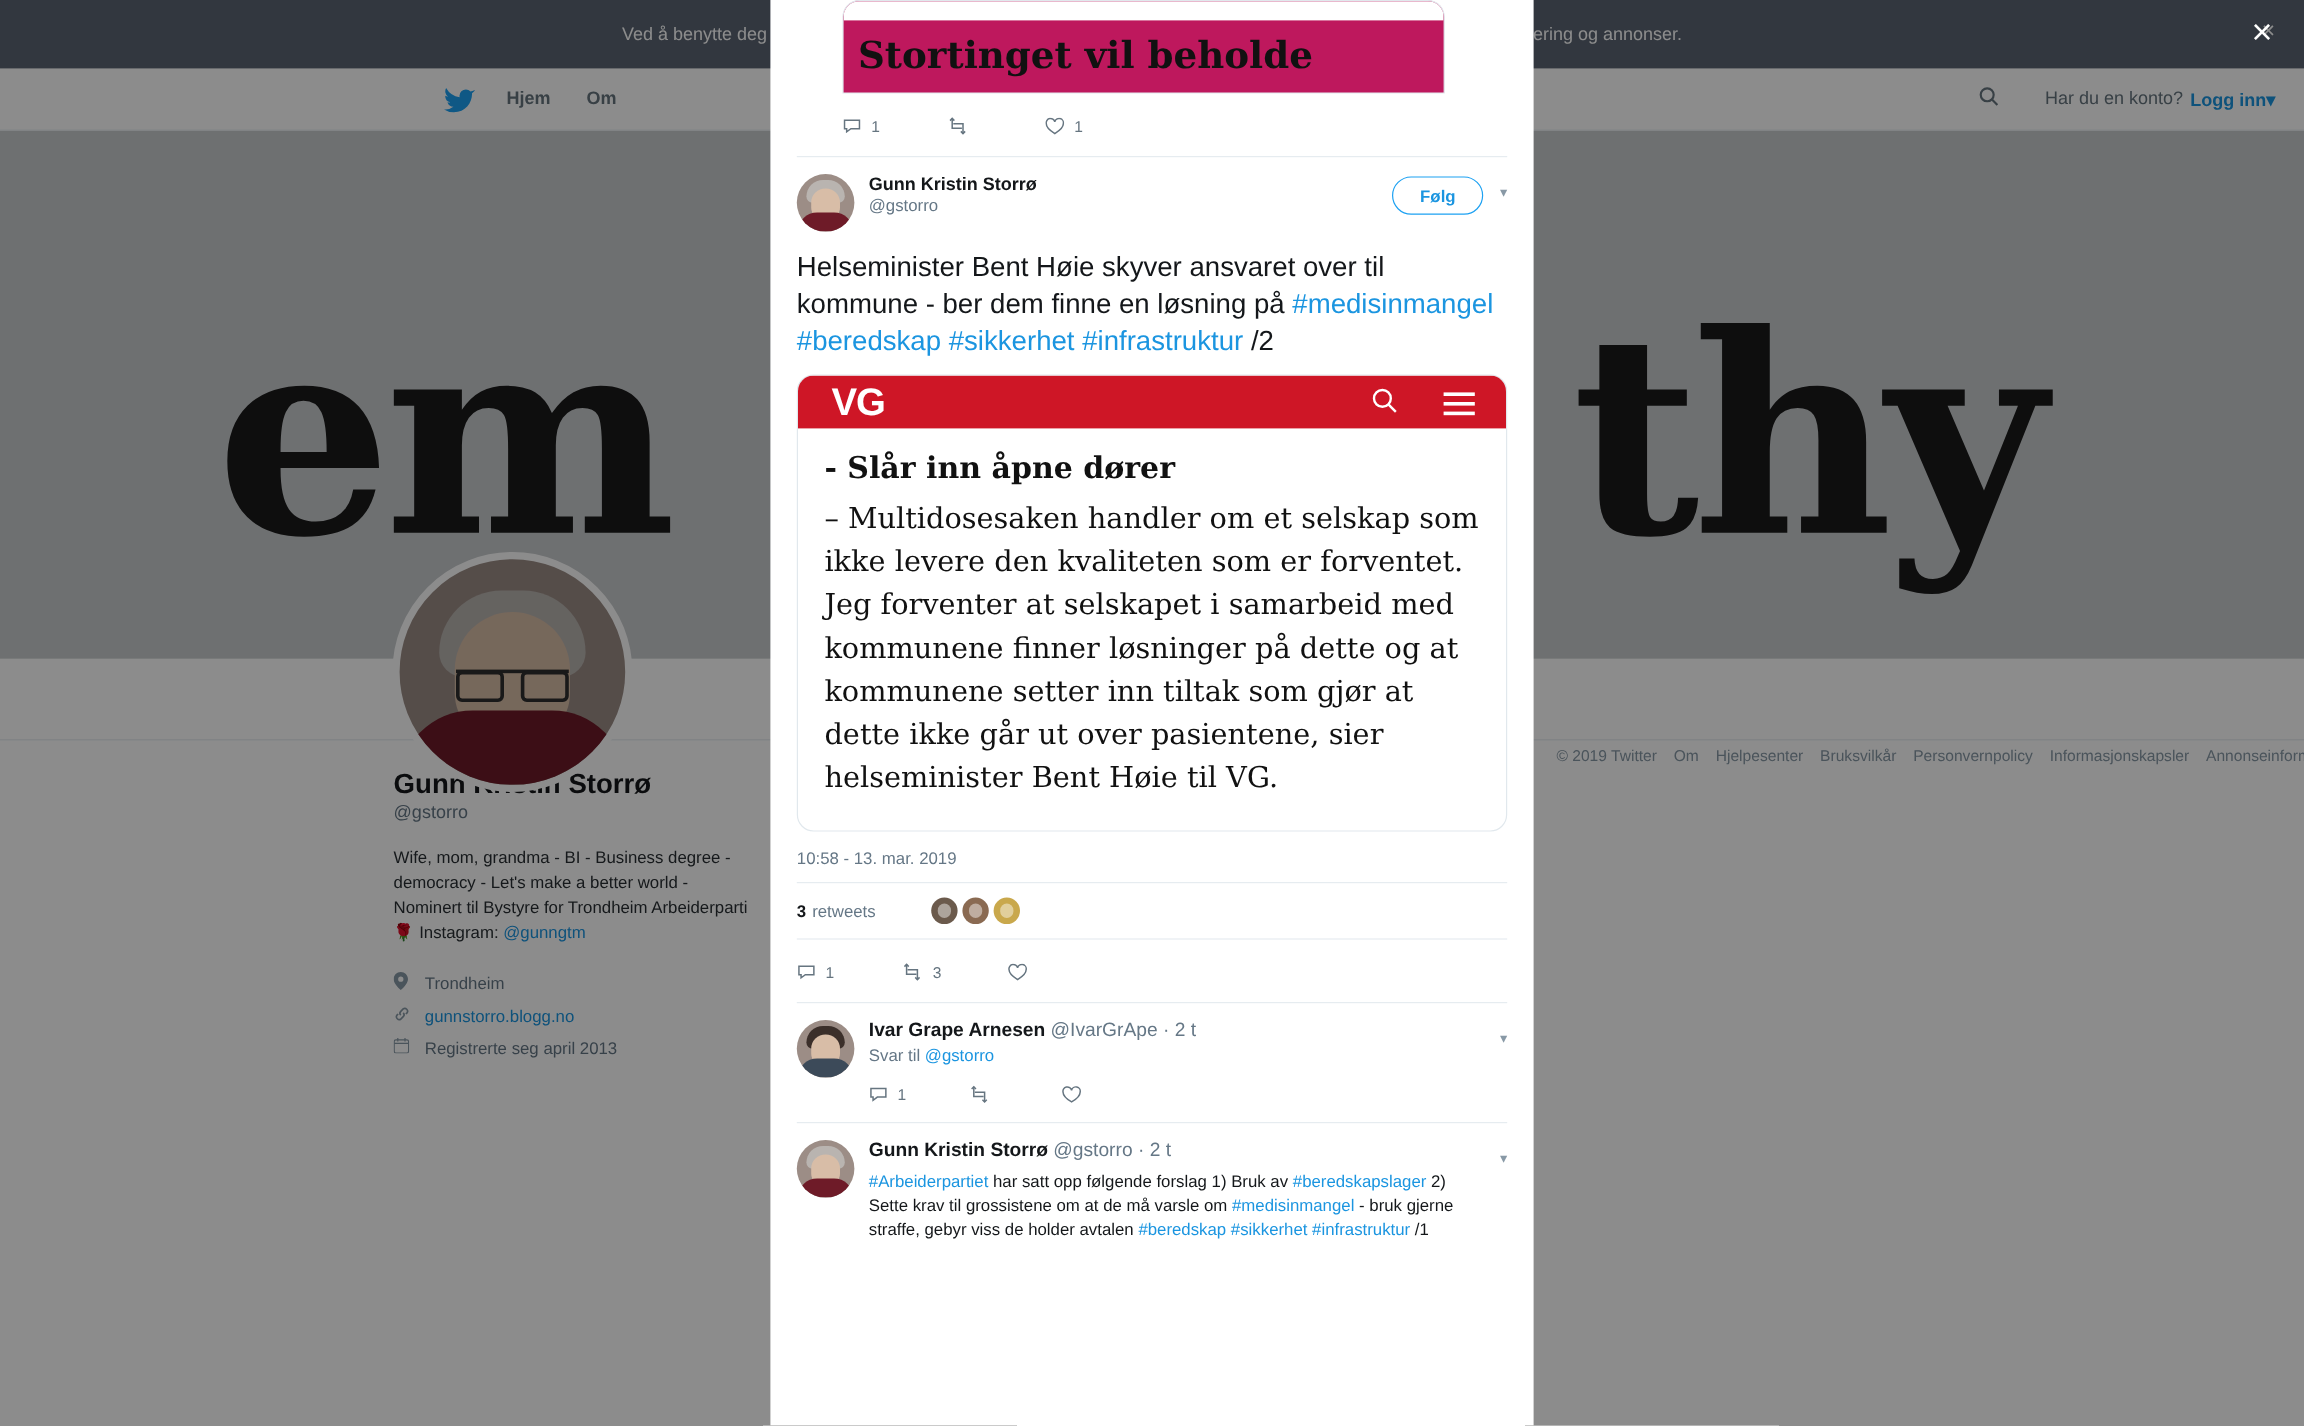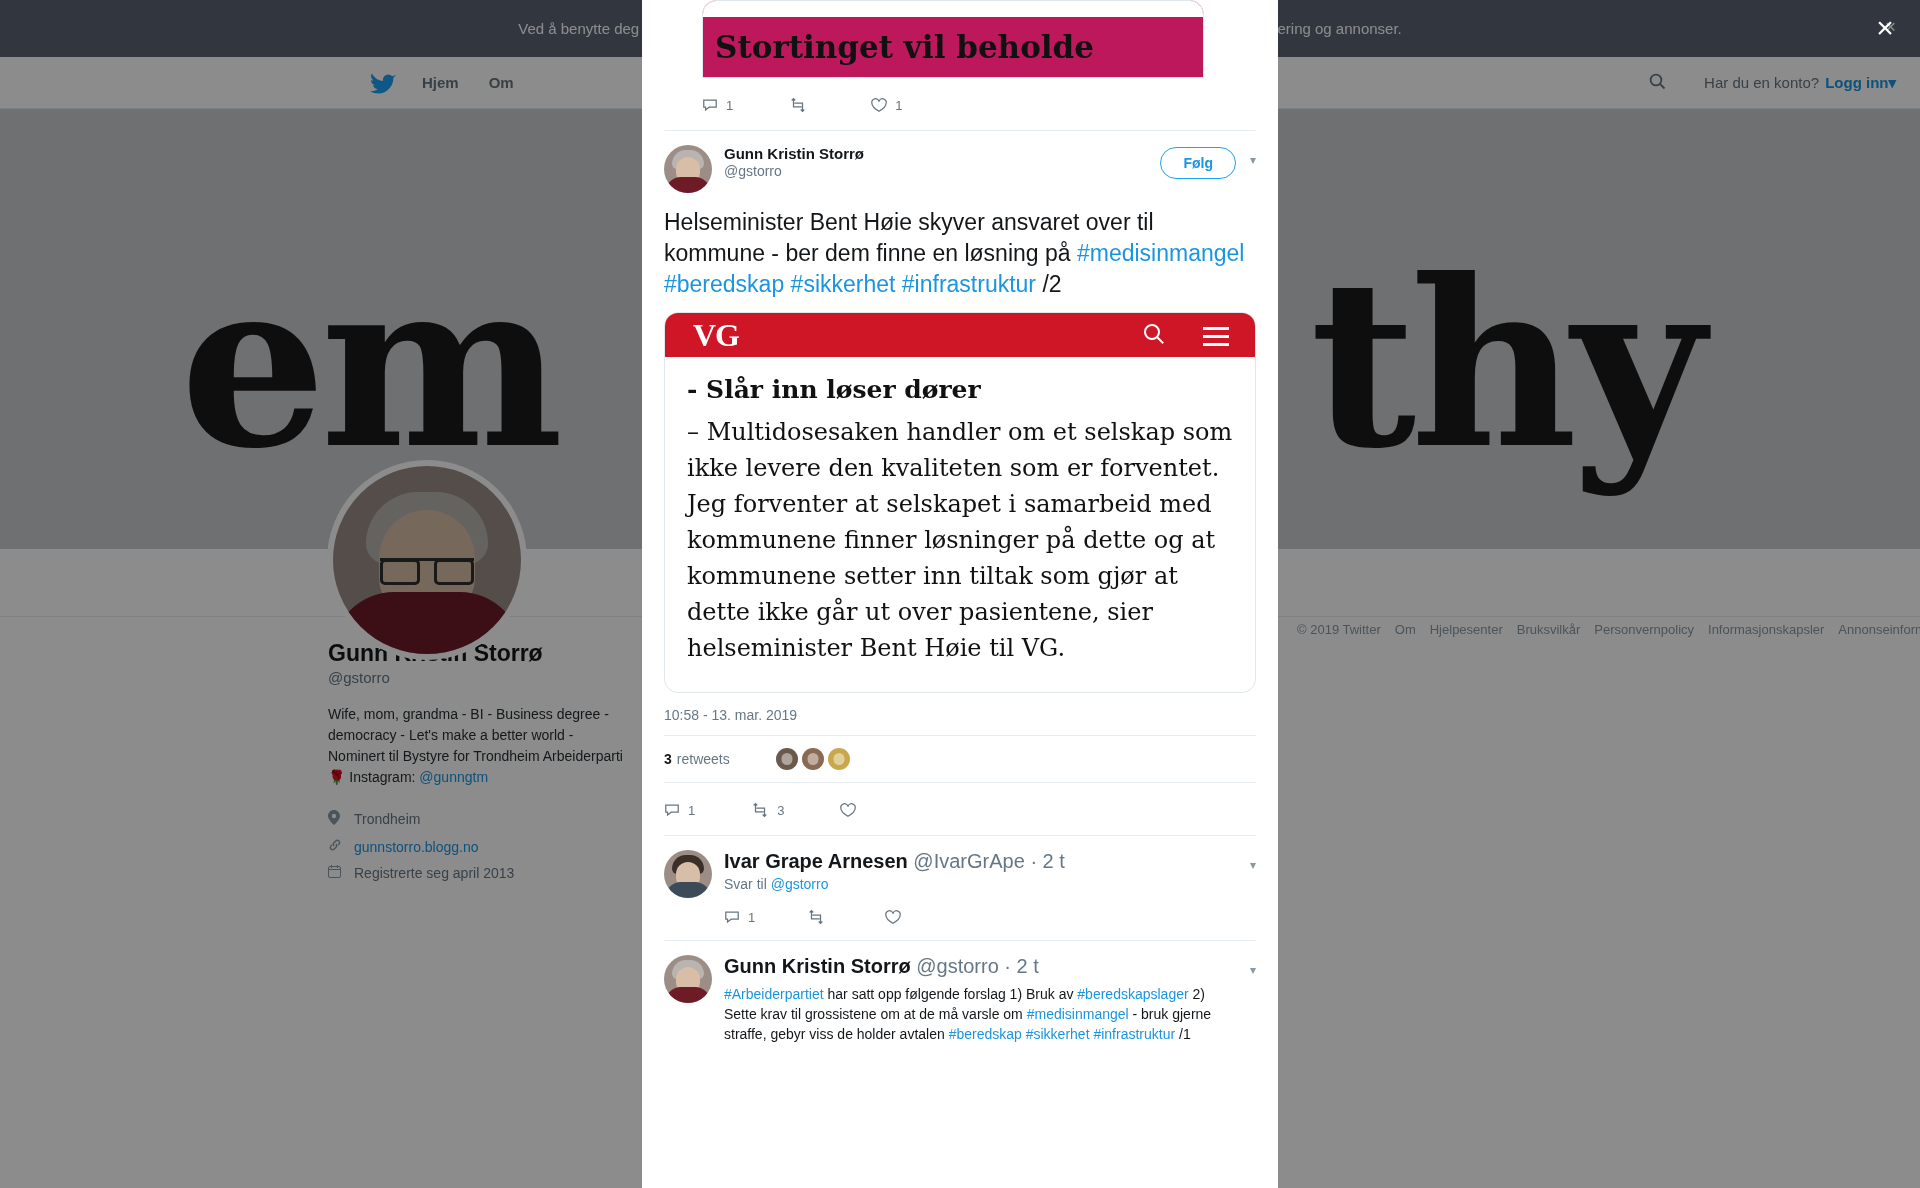--- a/index.html
+++ b/index.html
@@ -196,21 +196,21 @@
   .t-text a { color: #1b95e0; text-decoration: none; }
   .t-card {
     margin-top: 12px; border: 1px solid #e1e8ed; border-radius: 14px;
     overflow: hidden; background: #fff;
   }
   .vg-top {
     height: 44px; background: #ce1626; position: relative;
     display: flex; align-items: center;
   }
   .vg-logo {
-    font-family: Liberation Serif, serif; font-weight: bold; font-size: 32px;
+    font-family: Liberation Sans, sans-serif; font-weight: bold; font-size: 32px;
     color: #fff; margin-left: 28px; letter-spacing: -1px;
   }
   .vg-search { position: absolute; right: 90px; top: 10px; }
   .vg-burger { position: absolute; right: 26px; top: 14px; width: 26px; }
   .vg-burger i { display: block; height: 3px; background: #fff; margin-bottom: 5px; }
   .vg-body {
     padding: 18px 22px 26px; font-family: "DejaVu Serif", serif; color: #111;
   }
   .vg-h { font-size: 25px; font-weight: bold; margin-bottom: 10px; }
   .vg-p { font-size: 24px; line-height: 36px; }
@@ -231,21 +231,21 @@
   .mini.a3 { background: #c9a84c; }
   .mini:after {
     content:""; position:absolute; left:50%; top:5px; transform:translateX(-50%);
     width:11px; height:12px; border-radius:6px; background: rgba(255,255,255,.45);
   }
 
   
   .reply { padding: 14px 22px 0; position: relative; }
   .r-head { display: flex; align-items: flex-start; }
   .r-meta { margin-left: 12px; flex: 1; }
-  .r-line1 { font-size: 20px; }
+  .r-line1 { font-size: 16px; }
   .r-name { font-weight: bold; color: #14171a; }
   .r-handle, .r-time { color: #657786; }
   .r-to { font-size: 14px; color: #657786; margin-top: 3px; }
   .r-to a { color: #1b95e0; text-decoration: none; }
   .r-body { font-size: 14px; line-height: 20px; color: #14171a; margin-top: 6px; }
   .r-body a { color: #1b95e0; text-decoration: none; }
   .r-actions { display: flex; align-items: center; margin-top: 10px; height: 30px; }
   .r-actions .act { margin-right: 52px; }
 </style>
 </head>
@@ -397,21 +397,21 @@
                 <path d="M14.2 14.2l6 6" stroke="#fff" stroke-width="2"></path>
               </svg>
           </span>
           <span class="vg-burger">
               <i></i>
               <i></i>
               <i></i>
             </span>
         </div>
         <div class="vg-body">
-          <div class="vg-h">- Slår inn løser dører</div>
+          <div class="vg-h">- Slår inn åpne dører</div>
           <div class="vg-p">– Multidosesaken handler om et selskap som ikke levere den kvaliteten som er forventet. Jeg forventer at selskapet i samarbeid med kommunene finner løsninger på dette og at kommunene setter inn tiltak som gjør at dette ikke går ut over pasientene, sier helseminister Bent Høie til VG.</div>
         </div>
       </div>
 
       <div class="t-time">10:58 - 13. mar. 2019</div>
 
       <div class="rt-row">
         <span class="rt-count">3</span>
         <span>retweets</span>
         <span class="rt-avas">

